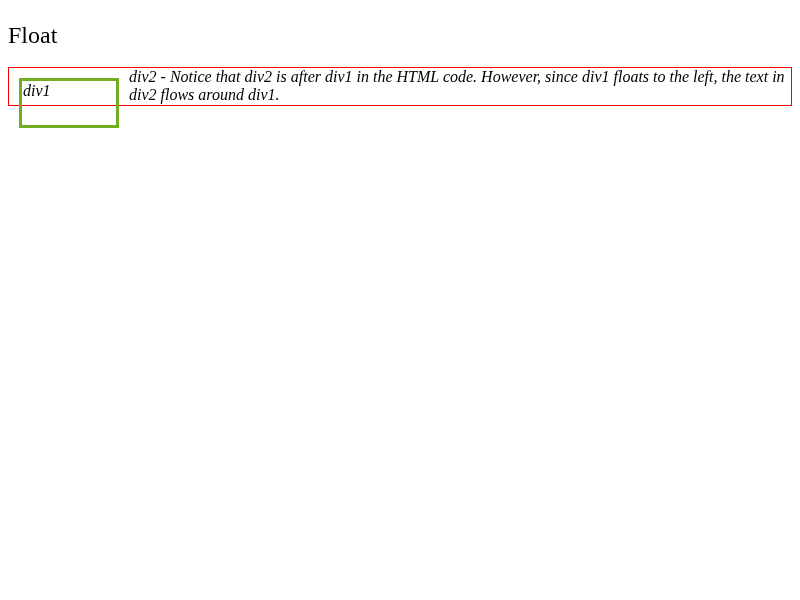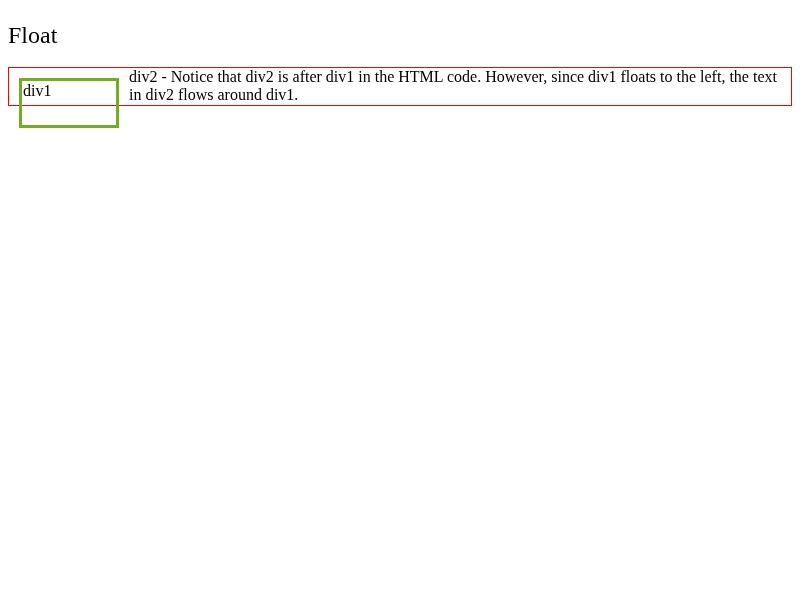--- a/index.html
+++ b/index.html
@@ -13,20 +13,21 @@
       background: #fff;
     }
     h2 {
       font-size: 24px;
       font-weight: normal;
       margin: 14px 0 18px 0;
     }
     .div2 {
       border: 1px solid red;
       padding: 0;
+      font-style: italic;
     }
     .div1 {
       float: left;
       width: 100px;
       height: 50px;
       border: 3px solid #73AD21;
       margin: 10px;
       padding: 1px 0 0 1px;
     }
     .div2-text {

